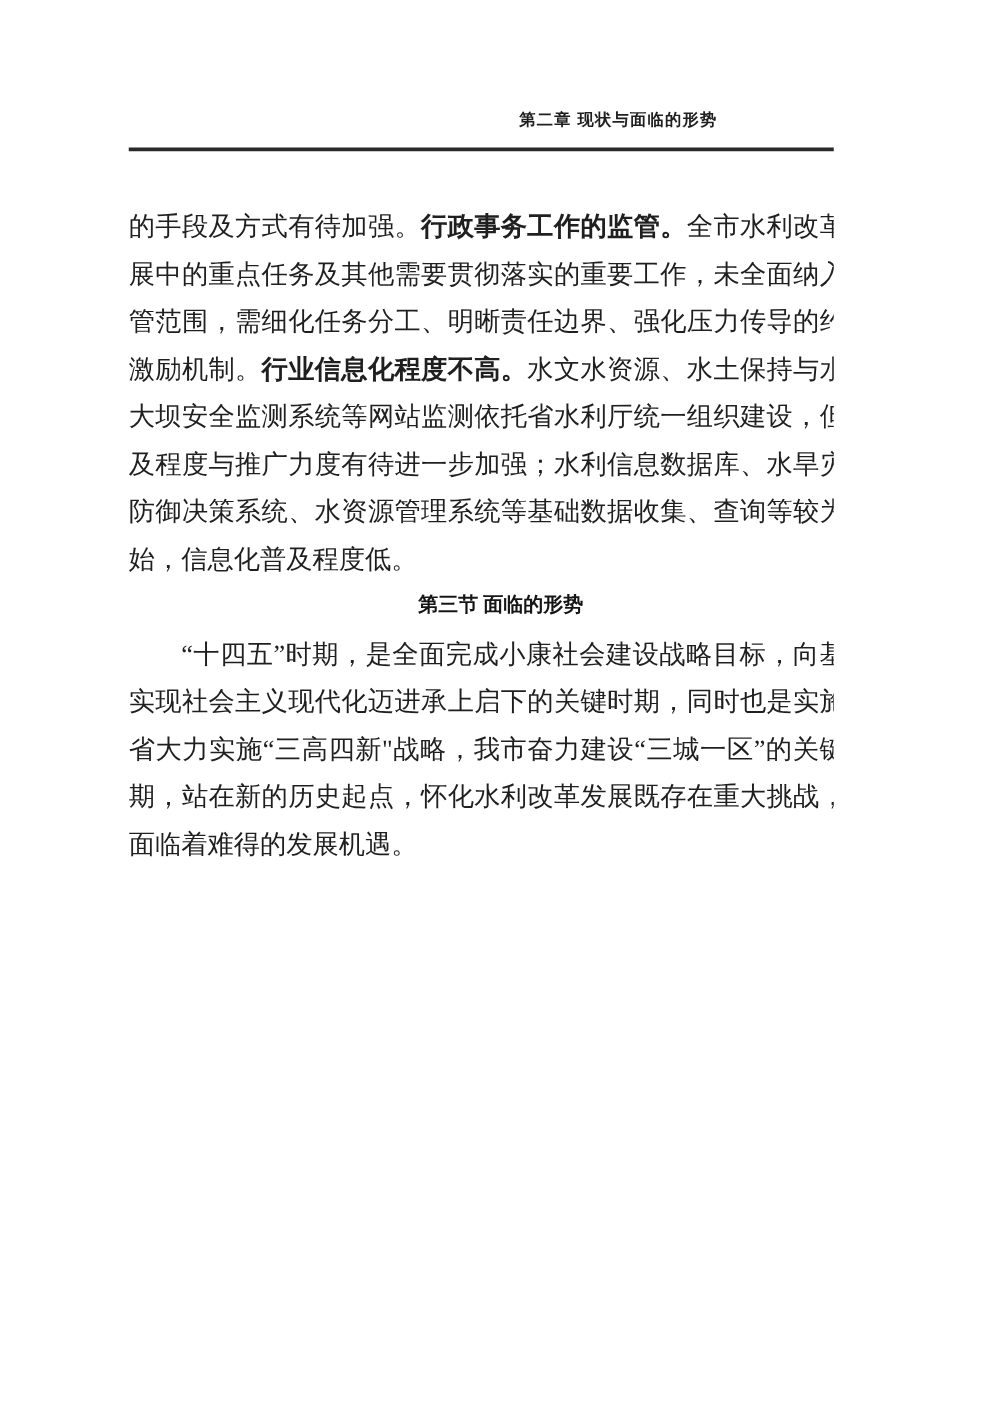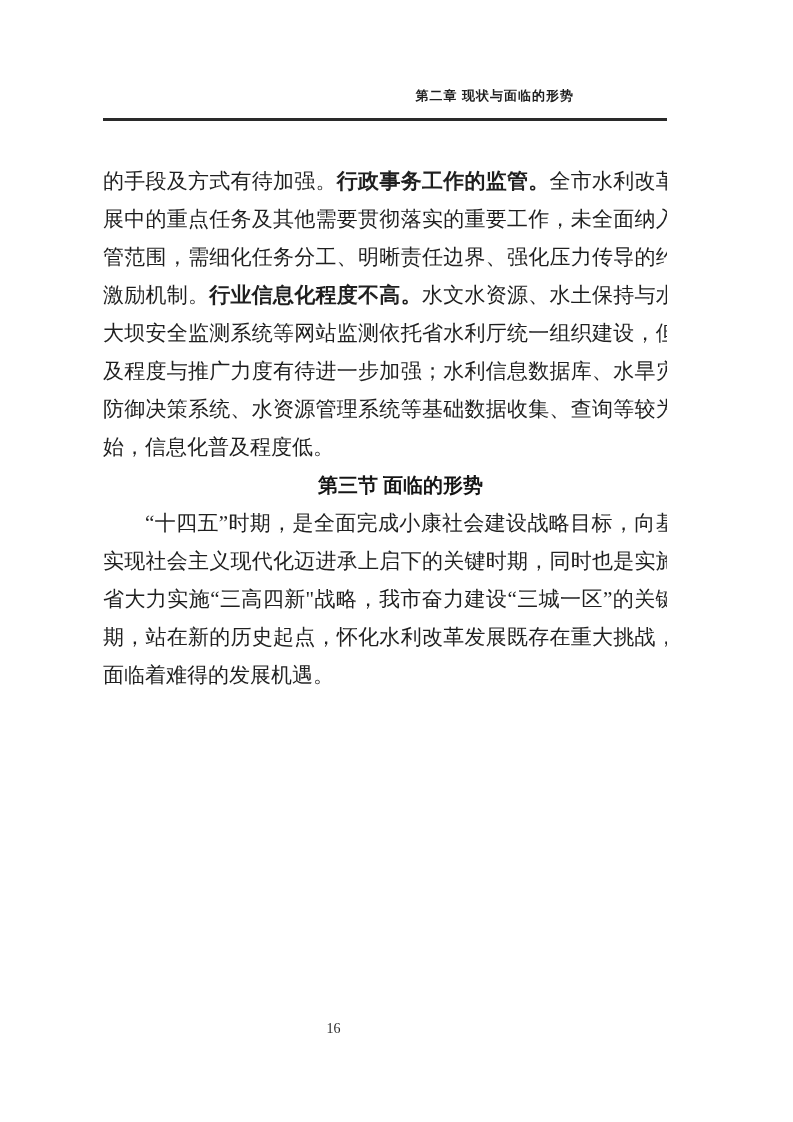--- a/index.html
+++ b/index.html
@@ -40,21 +40,21 @@
     font-size: 21px;
     line-height: 38px;
     text-align: justify;
     text-justify: inter-ideograph;
     color: #1f1f1f;
   }
   .body-text p { margin: 0; }
   .para-indent { text-indent: 2em; }
   .bold-run { font-weight: bold; }
   .section-heading {
-    font-size: 20px;
+    font-size: 16px;
     font-weight: bold;
     text-align: center;
     text-indent: 0;
     line-height: 38px;
     margin: 15px 0 27px 0;
     color: #151515;
   }
   .page-number {
     position: absolute;
     top: 1021px;
@@ -80,15 +80,14 @@
       <span>的手段及方式有待加强。</span><span class="bold-run">行政事务工作的监管。</span><span>全市水利改革发展中的重点任务及其他需要贯彻落实的重要工作，未全面纳入监管范围，需细化任务分工、明晰责任边界、强化压力传导的约束激励机制。</span><span class="bold-run">行业信息化程度不高。</span><span>水文水资源、水土保持与水库大坝安全监测系统等网站监测依托省水利厅统一组织建设，但普及程度与推广力度有待进一步加强；水利信息数据库、水旱灾害防御决策系统、水资源管理系统等基础数据收集、查询等较为原始，信息化普及程度低。</span>
     </p>
 
     <p class="section-heading">第三节  面临的形势</p>
 
     <p class="para-indent">“十四五”时期，是全面完成小康社会建设战略目标，向基本实现社会主义现代化迈进承上启下的关键时期，同时也是实施全省大力实施“三高四新"战略，我市奋力建设“三城一区”的关键时期，站在新的历史起点，怀化水利改革发展既存在重大挑战，也面临着难得的发展机遇。</p>
 
 
   </div>
 
-  <div class="page-number">16</div>
 
 </div>
 
 </body></html>

